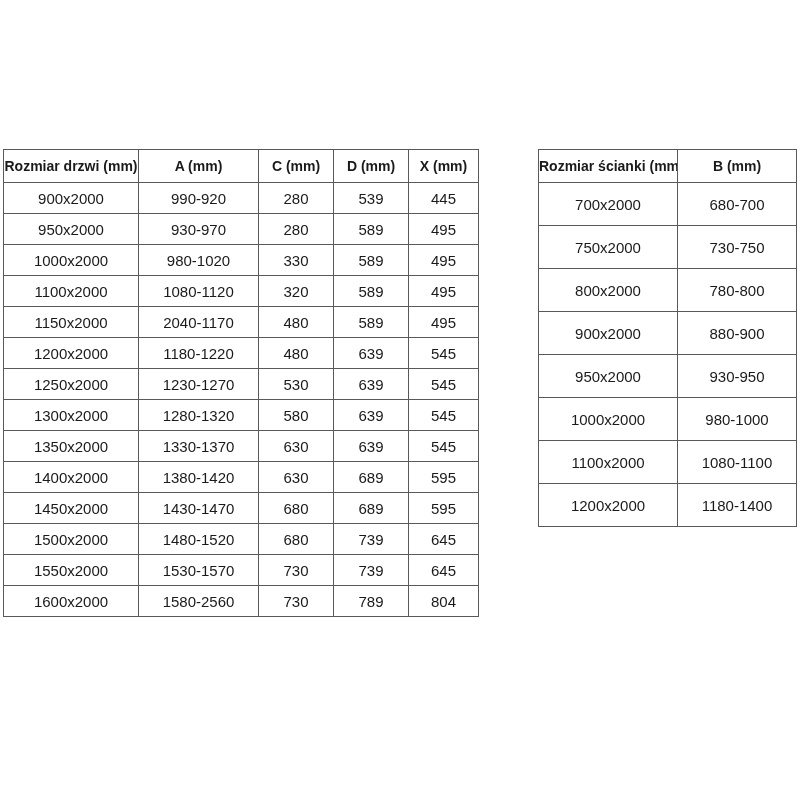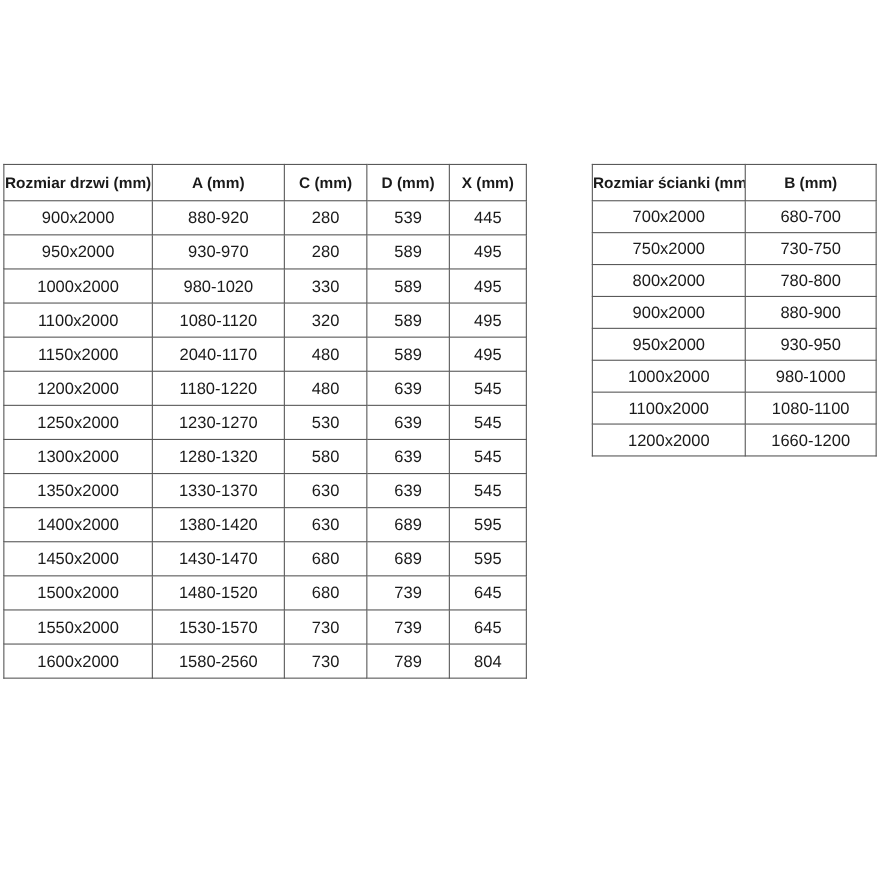--- a/index.html
+++ b/index.html
@@ -39,21 +39,21 @@
     font-size: 15px;
     font-weight: normal;
   }
   
   #door-table { left: 3px; top: 149px; width: 475px; }
   #door-table thead tr { height: 33px; }
   #door-table tbody tr { height: 31px; }
   
   #wall-table { left: 538px; top: 149px; width: 258px; }
   #wall-table thead tr { height: 33px; }
-  #wall-table tbody tr { height: 29px; }
+  #wall-table tbody tr { height: 43px; }
 </style>
 </head>
 <body>
 
 <div class="canvas">
 
   <table id="door-table" class="spec-table">
     <colgroup>
       <col style="width:135px">
       <col style="width:120px">
@@ -66,21 +66,21 @@
           <th>Rozmiar drzwi (mm)</th>
           <th>A (mm)</th>
           <th>C (mm)</th>
           <th>D (mm)</th>
           <th>X (mm)</th>
         </tr>
       </thead>
       <tbody>
         <tr>
           <td>900x2000</td>
-          <td>880-920</td>
+          <td>990-920</td>
           <td>280</td>
           <td>539</td>
           <td>445</td>
         </tr>
         <tr>
           <td>950x2000</td>
           <td>930-970</td>
           <td>280</td>
           <td>589</td>
           <td>495</td>
@@ -207,18 +207,18 @@
         <tr>
           <td>1000x2000</td>
           <td>980-1000</td>
         </tr>
         <tr>
           <td>1100x2000</td>
           <td>1080-1100</td>
         </tr>
         <tr>
           <td>1200x2000</td>
-          <td>1660-1200</td>
+          <td>1180-1400</td>
         </tr>
       </tbody>
     </table>
 
 </div>
 
 </body></html>

